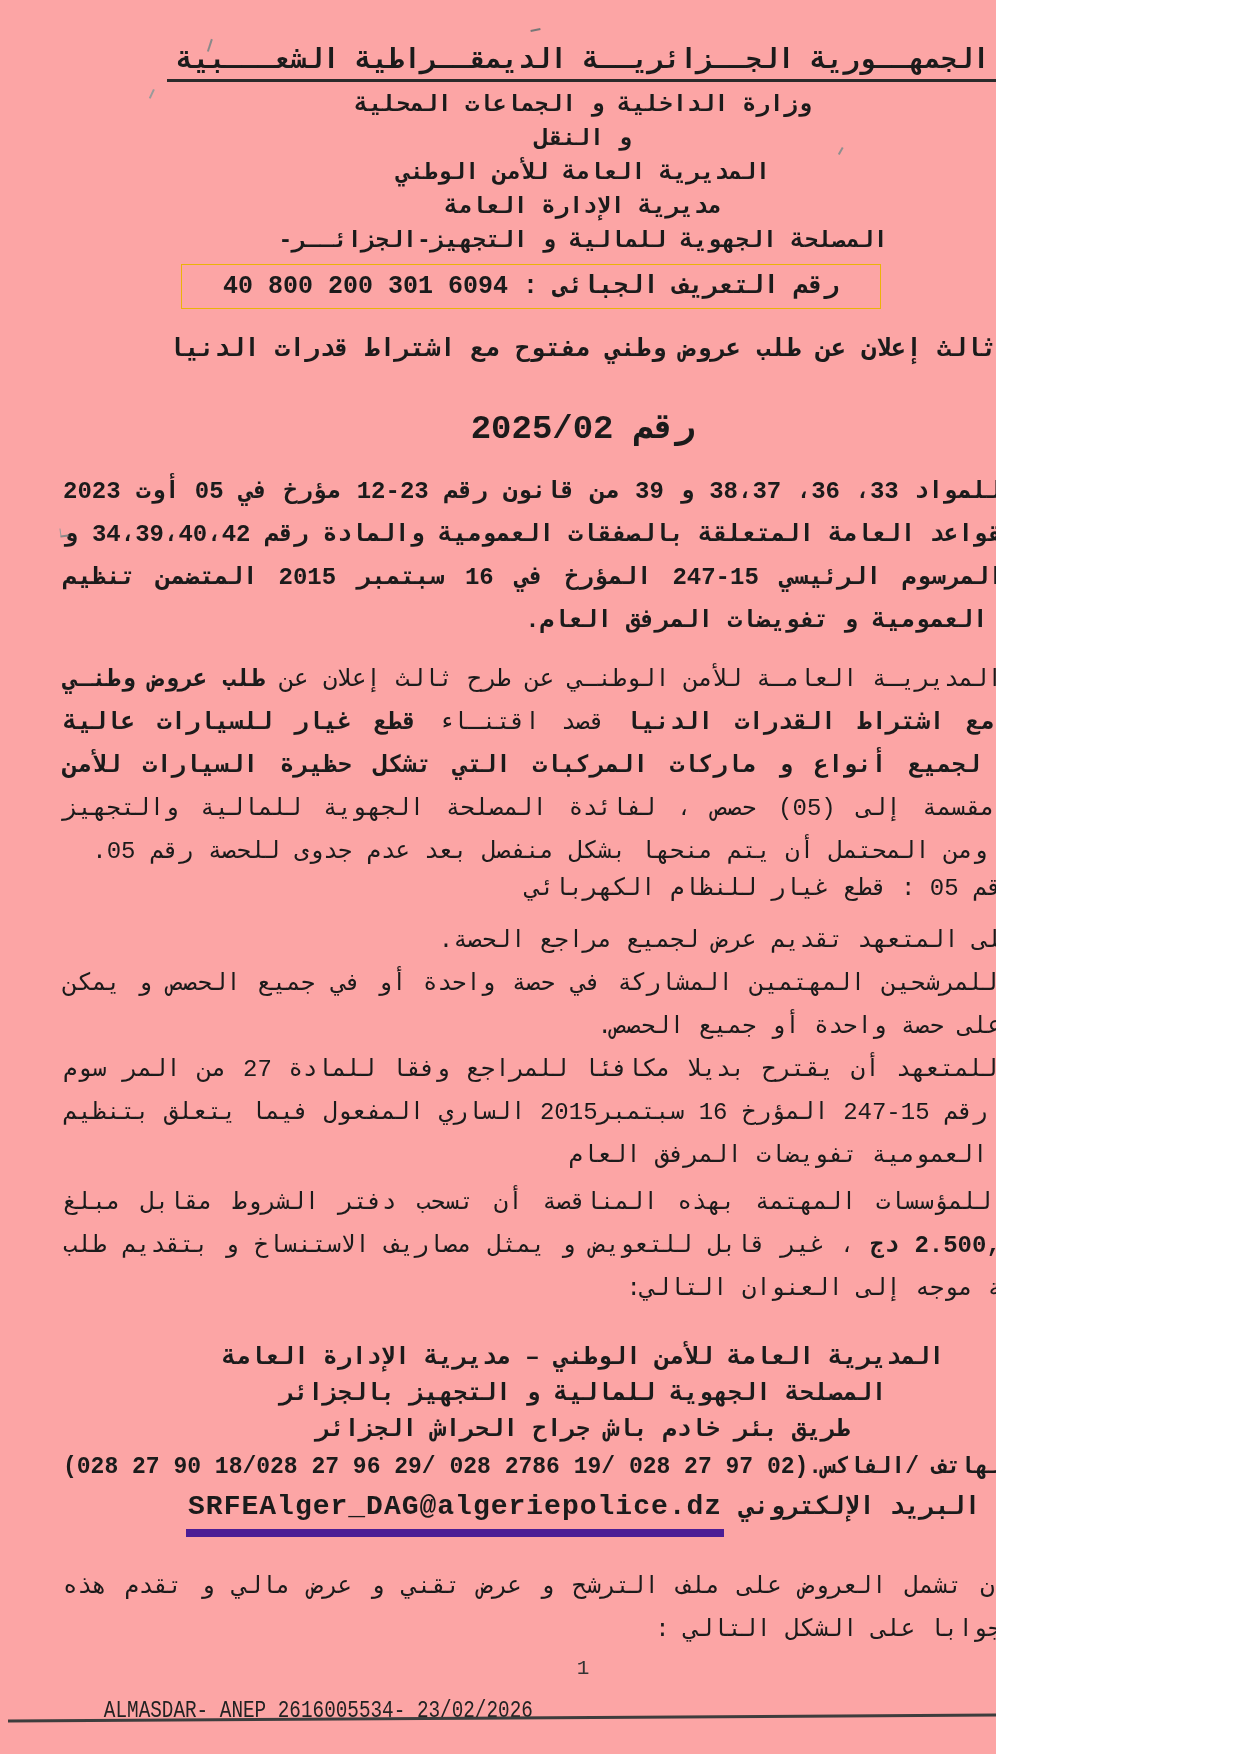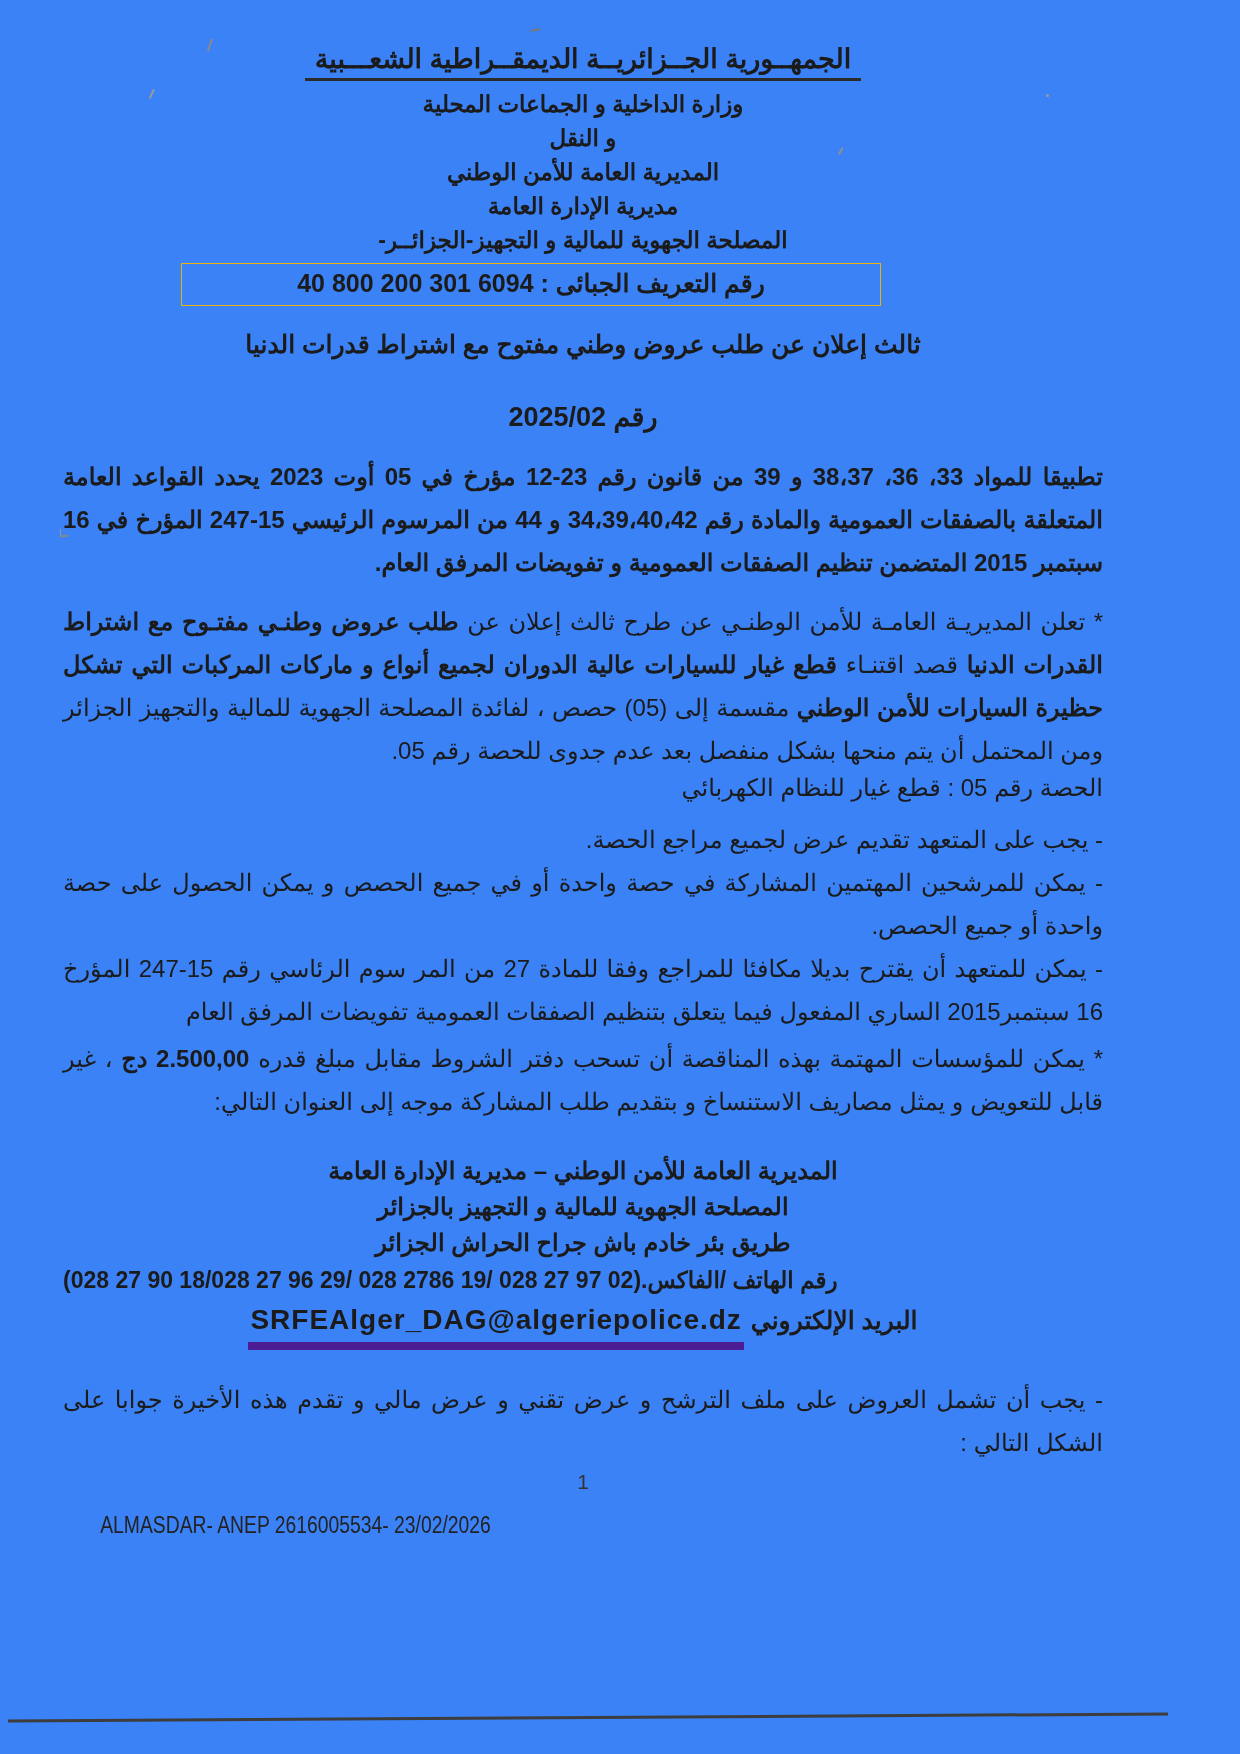--- a/index.html
+++ b/index.html
@@ -1,21 +1,21 @@
 <!DOCTYPE html>
 <html><head>
 <meta charset="utf-8">
 <style>
   html,body{margin:0;padding:0;background:#ffffff;}
   .page{
     position:relative;
-    width:1240px;height:1754px;
-    background:#3b82f6;
+    width:996px;height:1754px;
+    background:#fca5a5;
     overflow:hidden;
-    font-family:Liberation Sans, sans-serif;
+    font-family:Liberation Mono, monospace;
     color:#1b1b1b;
     -webkit-font-smoothing:antialiased;
   }
   .content{position:absolute;left:63px;top:0;width:1040px;}
   .rtl{direction:rtl;unicode-bidi:embed;}
   .ltr{direction:ltr;unicode-bidi:embed;display:inline-block;}
   .b{font-weight:bold;}
 
   .republic-wrap{text-align:center;margin-top:43px;}
   .republic{
@@ -32,21 +32,21 @@
     display:inline-block;
     position:relative;left:-52px;
     width:690px;
     border:1px solid #eab308;
     padding:5px 4px 7px 4px;
     font-size:25px;font-weight:bold;
     text-align:center;
   }
 
   .ann-title{margin-top:24px;font-size:25px;font-weight:bold;text-align:center;}
-  .ann-number{margin-top:42px;font-size:27px;font-weight:bold;text-align:center;}
+  .ann-number{margin-top:42px;font-size:34px;font-weight:bold;text-align:center;}
 
   .para{
     direction:rtl;
     text-align:justify;
     font-size:24px;line-height:43px;
   }
   .legal{margin-top:22px;font-weight:bold;}
   .announce{margin-top:16px;}
   .lot-heading{direction:rtl;text-align:right;font-size:24px;line-height:32px;}
   .notes{margin-top:14px;}

